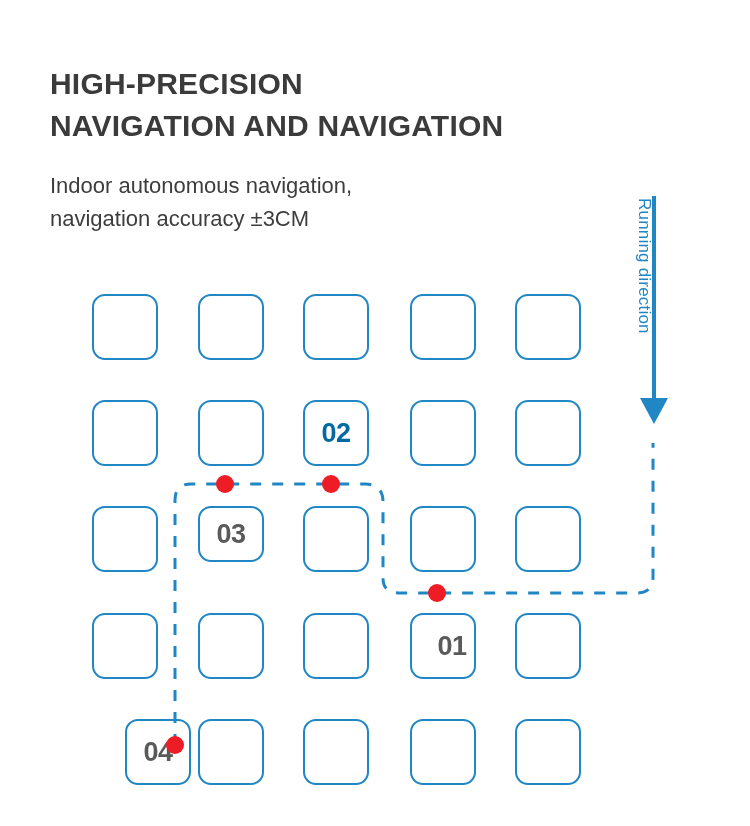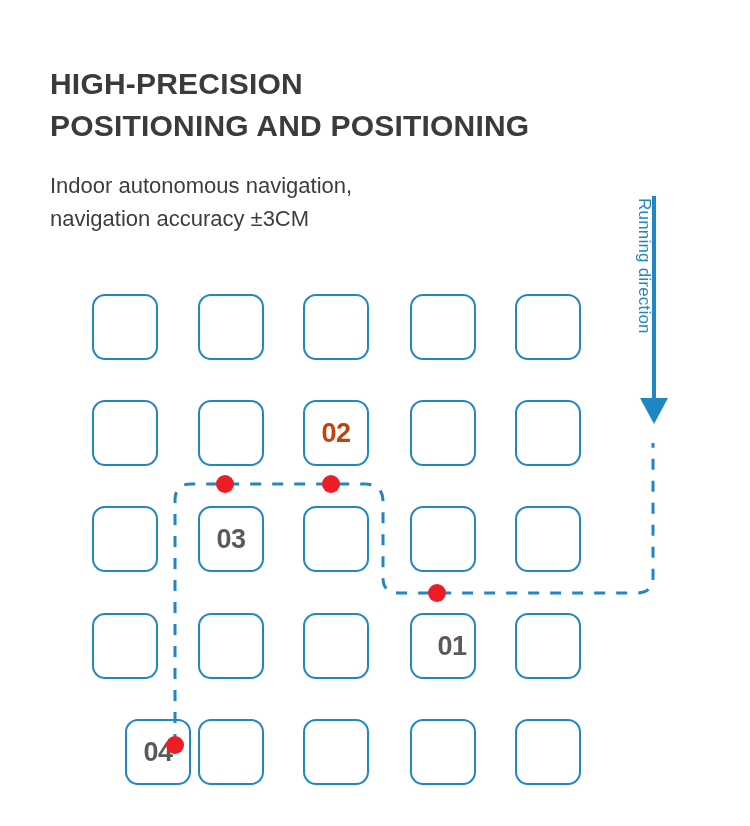--- a/index.html
+++ b/index.html
@@ -148,46 +148,46 @@
     letter-spacing: 0.3px;
   }
 </style>
 </head>
 <body>
 
 <div id="page">
 
   <div class="heading">
     <div class="title-line">HIGH-PRECISION</div>
-    <div class="title-line">POSITIONING AND POSITIONING</div>
+    <div class="title-line">NAVIGATION AND NAVIGATION</div>
     <div class="subtitle">
       <div class="subtitle-line">Indoor autonomous navigation,</div>
       <div class="subtitle-line">navigation accuracy ±3CM</div>
     </div>
   </div>
 
   <svg id="stage" viewBox="0 0 750 826" width="750" height="826">
     <path id="route-path" fill="none" stroke="#2186c4" stroke-width="3" stroke-dasharray="11 11" stroke-linecap="butt" d="M 175 745 L 175 500 Q 175 484 191 484 L 365 484 Q 383 484 383 502 L 383 578 Q 383 593 399 593 L 637 593 Q 653 593 653 577 L 653 443"></path>
   </svg>
 
   <div id="grid-layer">
       <div class="cell" style="left: 92px; top: 294px; width: 66px; height: 66px; border-radius: 13px; border-color: rgb(33, 134, 196);"></div>
       <div class="cell" style="left: 198px; top: 294px; width: 66px; height: 66px; border-radius: 13px; border-color: rgb(33, 134, 196);"></div>
       <div class="cell" style="left: 303px; top: 294px; width: 66px; height: 66px; border-radius: 13px; border-color: rgb(33, 134, 196);"></div>
       <div class="cell" style="left: 410px; top: 294px; width: 66px; height: 66px; border-radius: 13px; border-color: rgb(33, 134, 196);"></div>
       <div class="cell" style="left: 515px; top: 294px; width: 66px; height: 66px; border-radius: 13px; border-color: rgb(33, 134, 196);"></div>
       <div class="cell" style="left: 92px; top: 400px; width: 66px; height: 66px; border-radius: 13px; border-color: rgb(33, 134, 196);"></div>
       <div class="cell" style="left: 198px; top: 400px; width: 66px; height: 66px; border-radius: 13px; border-color: rgb(33, 134, 196);"></div>
       <div class="cell" style="left: 303px; top: 400px; width: 66px; height: 66px; border-radius: 13px; border-color: rgb(33, 134, 196);">
-        <span class="cell-label" style="color: #c2410c; text-align: center;">02</span>
+        <span class="cell-label" style="color: #0369a1; text-align: center;">02</span>
       </div>
       <div class="cell" style="left: 410px; top: 400px; width: 66px; height: 66px; border-radius: 13px; border-color: rgb(33, 134, 196);"></div>
       <div class="cell" style="left: 515px; top: 400px; width: 66px; height: 66px; border-radius: 13px; border-color: rgb(33, 134, 196);"></div>
       <div class="cell" style="left: 92px; top: 506px; width: 66px; height: 66px; border-radius: 13px; border-color: rgb(33, 134, 196);"></div>
-      <div class="cell" style="left: 198px; top: 506px; width: 66px; height: 66px; border-radius: 13px; border-color: rgb(33, 134, 196);">
+      <div class="cell" style="left: 198px; top: 506px; width: 66px; height: 56px; border-radius: 13px; border-color: rgb(33, 134, 196);">
         <span class="cell-label" style="color: rgb(90, 90, 90);">03</span>
       </div>
       <div class="cell" style="left: 303px; top: 506px; width: 66px; height: 66px; border-radius: 13px; border-color: rgb(33, 134, 196);"></div>
       <div class="cell" style="left: 410px; top: 506px; width: 66px; height: 66px; border-radius: 13px; border-color: rgb(33, 134, 196);"></div>
       <div class="cell" style="left: 515px; top: 506px; width: 66px; height: 66px; border-radius: 13px; border-color: rgb(33, 134, 196);"></div>
       <div class="cell" style="left: 92px; top: 613px; width: 66px; height: 66px; border-radius: 13px; border-color: rgb(33, 134, 196);"></div>
       <div class="cell" style="left: 198px; top: 613px; width: 66px; height: 66px; border-radius: 13px; border-color: rgb(33, 134, 196);"></div>
       <div class="cell" style="left: 303px; top: 613px; width: 66px; height: 66px; border-radius: 13px; border-color: rgb(33, 134, 196);"></div>
       <div class="cell" style="left: 410px; top: 613px; width: 66px; height: 66px; border-radius: 13px; border-color: rgb(33, 134, 196);">
         <span class="cell-label" style="color: rgb(90, 90, 90); margin-left: 18px;">01</span>

